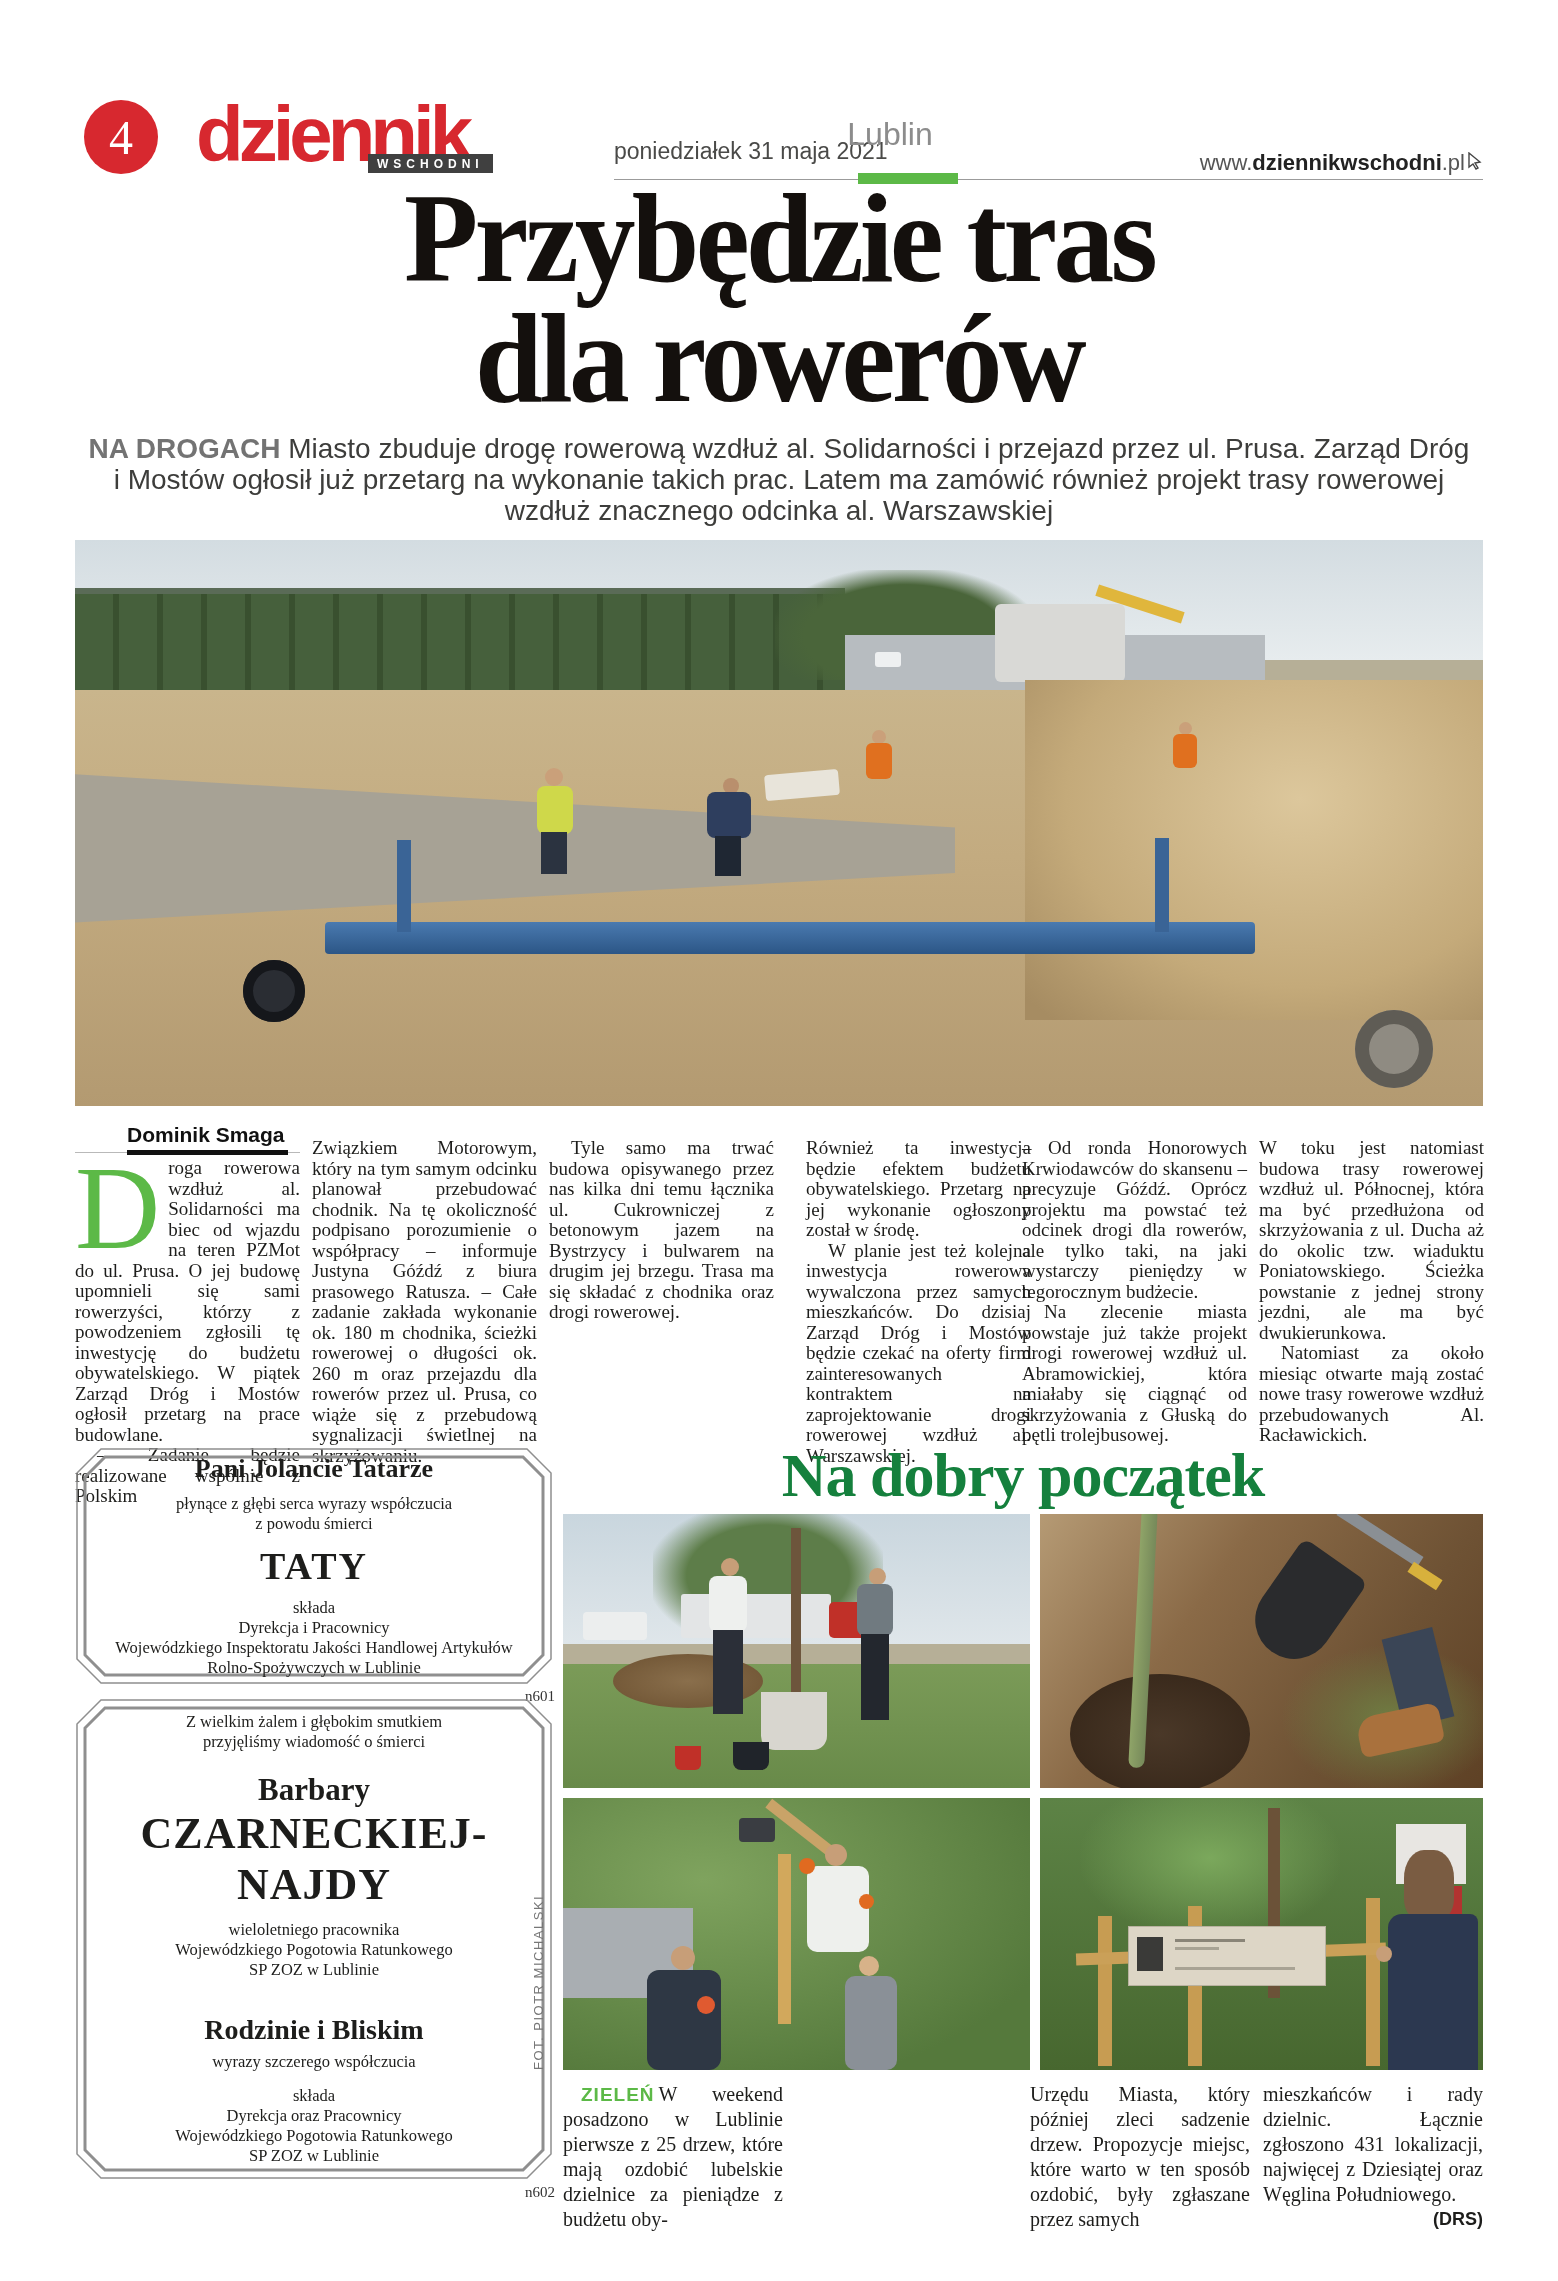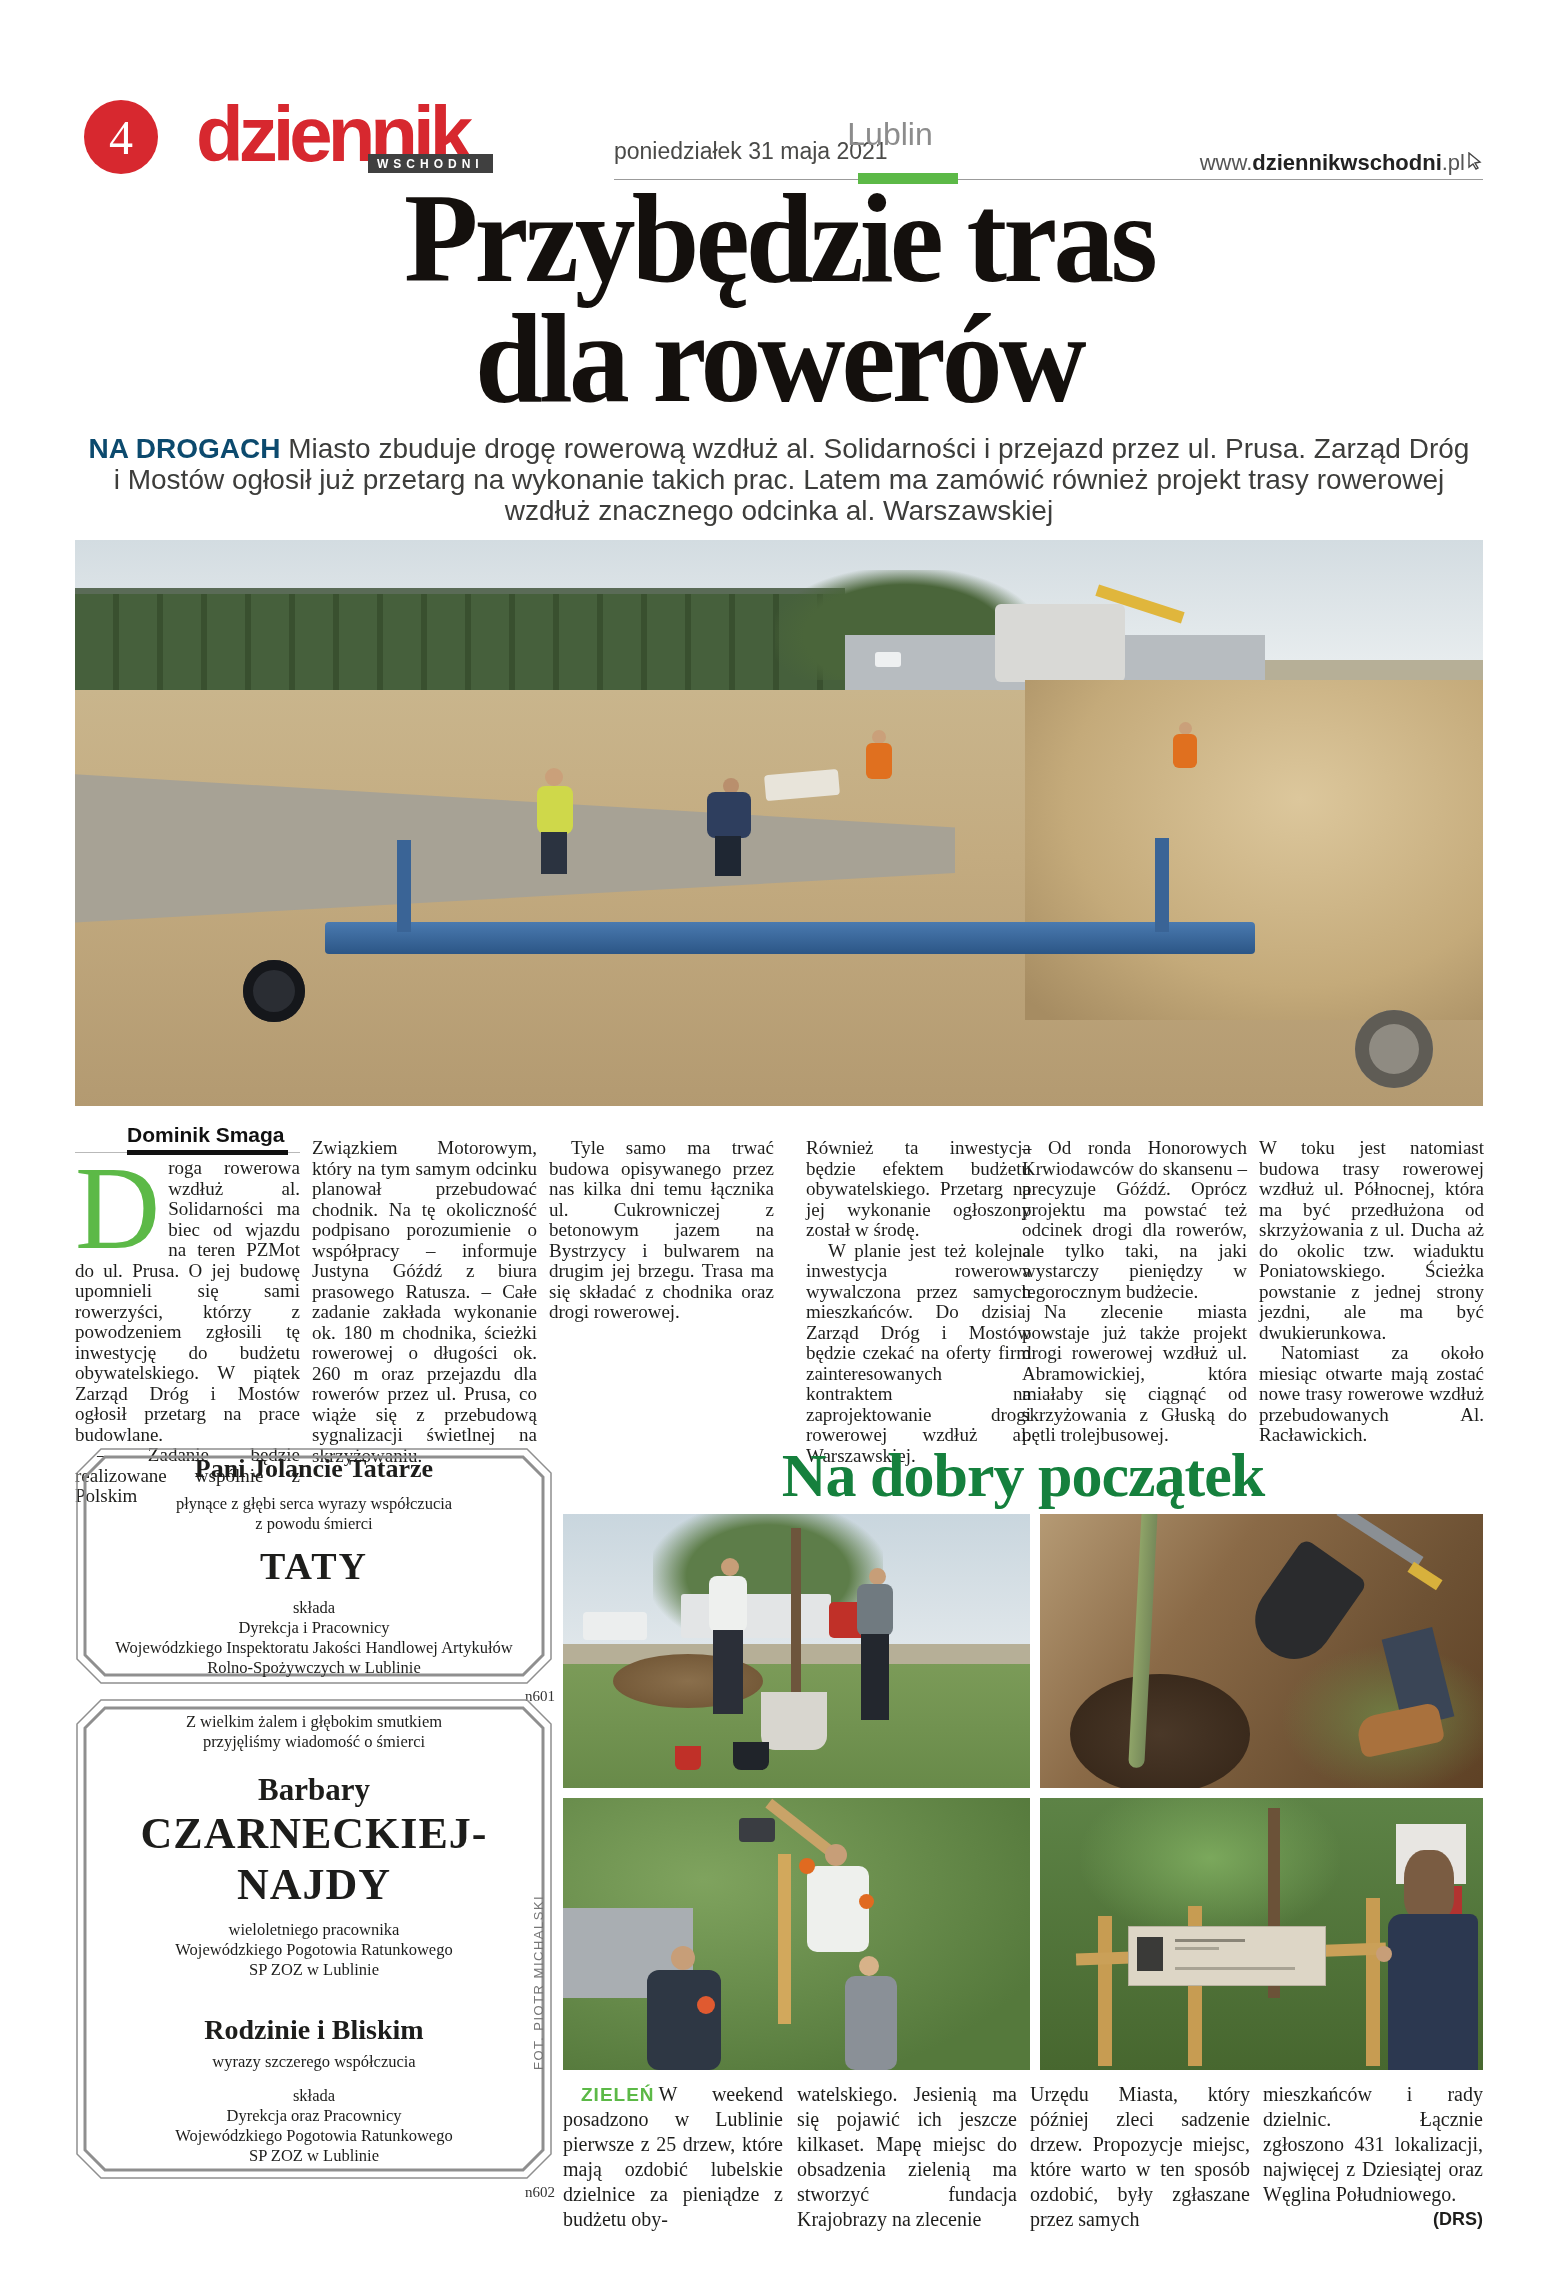--- a/index.html
+++ b/index.html
@@ -27,21 +27,21 @@
              font-family:"Liberation Sans",sans-serif; font-size:22px; color:#555; cursor:pointer; }
   .website b { color:#222; }
   .cursor-icon { display:inline-block; margin-left:2px; }
 
   
   .hl1 { position:absolute; left:75px; top:178px; width:1408px; text-align:center;
          font-weight:bold; font-size:128px; line-height:120px; letter-spacing:-4px; color:#14100d;
          transform:scaleX(.95); }
   .lead { position:absolute; left:88px; top:433px; width:1382px; text-align:center;
           font-family:"Liberation Sans",sans-serif; font-size:28px; line-height:31px; color:#3d3d3b; }
-  .kick { color:#0c4a6e; font-weight:bold; }
+  .kick { color:#737373; font-weight:bold; }
 
   .photo { position:absolute; overflow:hidden; background:#b6af97; }
   .photo .abs { position:absolute; }
 
   .byline { position:absolute; left:75px; top:1112px; width:225px; height:40px; border-bottom:1px solid #b9b9b9; }
   .byline-name { position:absolute; left:52px; bottom:-3px; font-family:"Liberation Sans",sans-serif;
                  font-weight:bold; font-size:21px; color:#111; border-bottom:5px solid #111; padding:0 3px 3px 0; }
 
   .col { position:absolute; top:1138px; width:225px; font-size:19px; line-height:20.5px;
          text-align:justify; color:#1d1d1b; }
@@ -296,23 +296,20 @@
     <div class="abs" style="left:364px;top:52px;width:50px;height:70px;background:#7a5c42;border-radius:40% 40% 30% 30%;"></div>
     <div class="abs" style="left:348px;top:116px;width:90px;height:156px;background:#2c3850;border-radius:14px 8px 0 0;"></div>
     <div class="abs" style="left:336px;top:148px;width:16px;height:16px;border-radius:50%;background:#c79e78;"></div>
   </div>
 
   <div class="vcredit">FOT. PIOTR MICHALSKI</div>
 
   <div class="cap cap-1">
     <p><span class="kick2">ZIELEŃ</span><span>W weekend posadzono w Lublinie pierwsze z 25 drzew, które mają ozdobić lubelskie dzielnice za pieniądze z budżetu oby-</span></p>
   </div>
-  <div class="cap cap-2">
-    <p>watelskiego. Jesienią ma się pojawić ich jeszcze kilkaset. Mapę miejsc do obsadzenia zielenią ma stworzyć fundacja Krajobrazy na zlecenie</p>
-  </div>
   <div class="cap cap-3">
     <p>Urzędu Miasta, który później zleci sadzenie drzew. Propozycje miejsc, które warto w ten sposób ozdobić, były zgłaszane przez samych</p>
   </div>
   <div class="cap cap-4">
     <p><span>mieszkańców i rady dzielnic. Łącznie zgłoszono 431 lokalizacji, najwięcej z Dziesiątej oraz Węglina Południowego.</span><span class="sig">(DRS)</span></p>
   </div>
 
 </div>
 
 </body></html>

